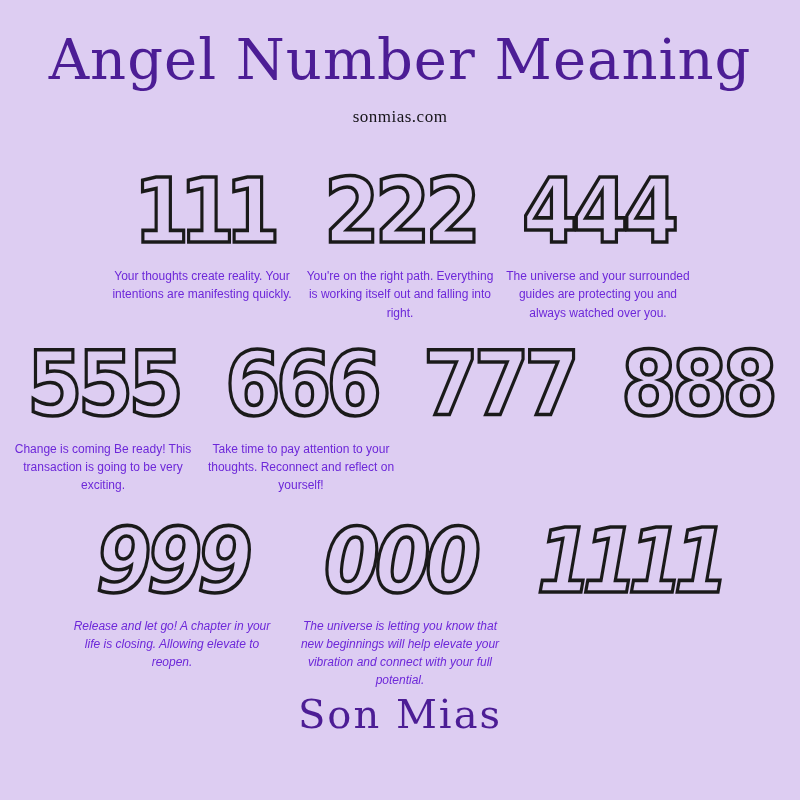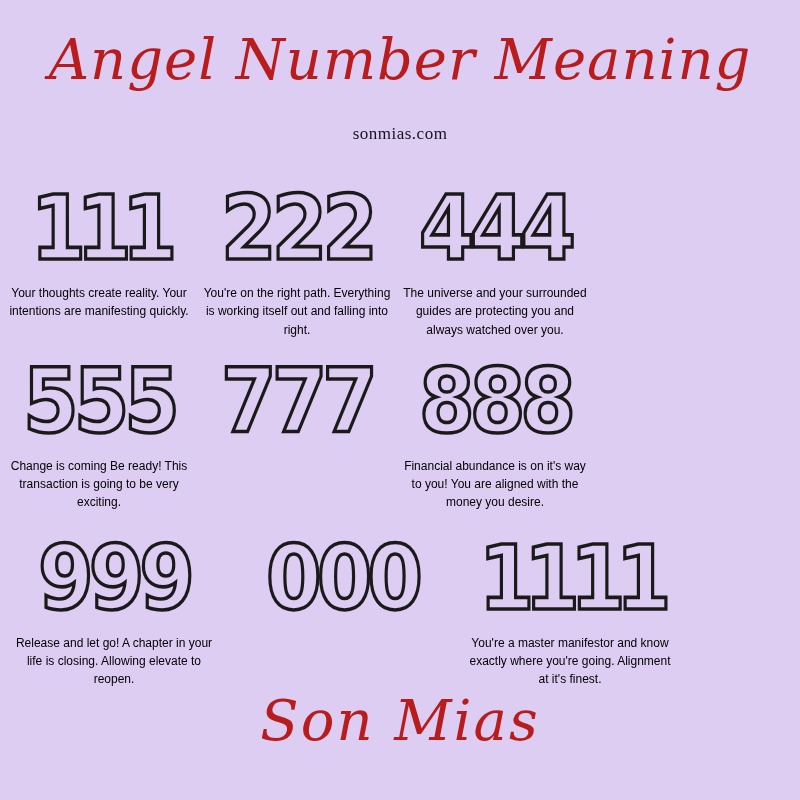--- a/index.html
+++ b/index.html
@@ -10,45 +10,45 @@
     height: 800px;
     margin: 0 auto;
     background: #ddcdf2;
     overflow: hidden;
     text-align: center;
     font-family: "Liberation Sans", sans-serif;
   }
   
   .script {
     font-family: "DejaVu Serif", serif;
-    font-style: italic;
-    color: #b91c1c;
+    color: #4c1d95;
   }
   .title {
     padding-top: 26px;
     font-size: 56px;
     line-height: 1.2;
     letter-spacing: 1px;
   }
   .site {
-    margin-top: 31px;
+    margin-top: 14px;
     font-family: "Liberation Serif", serif;
     font-size: 17px;
     letter-spacing: 0.5px;
     color: #151318;
   }
   .row {
     display: flex;
+    justify-content: center;
     align-items: flex-start;
   }
   .row-1 { margin-top: 34px; }
   .row-2 { margin-top: 12px; }
   .row-3 { margin-top: 16px; }
   .cell { width: 196px; margin: 0 1px; }
-  .row-3 .cell { width: 226px; }
+  .row-3 .cell { width: 226px; font-style: italic; }
   .num {
     height: 100px;
     display: flex;
     align-items: center;
     justify-content: center;
     font-family: "DejaVu Sans", sans-serif;
     font-weight: 800;
     font-size: 80px;
     letter-spacing: -5px;
     color: #1a1a1a;
@@ -60,26 +60,26 @@
       color: transparent;
       -webkit-text-stroke: 3.2px #1a1a1a;
     }
   }
   .num.ones { letter-spacing: -10px; }
   .meaning {
     margin: 6px auto 0;
     max-width: 188px;
     font-size: 12px;
     line-height: 1.52;
-    color: #000000;
+    color: #6d28d9;
   }
   .row-3 .meaning { max-width: 210px; }
   .signature {
     margin-top: 2px;
-    font-size: 56px;
+    font-size: 40px;
     line-height: 1.1;
     letter-spacing: 2px;
   }
 </style>
 </head>
 <body>
 
 <div class="canvas">
 
   <div class="title script">Angel Number Meaning</div>
@@ -99,37 +99,40 @@
       <div class="meaning">The universe and your surrounded guides are protecting you and always watched over you.</div>
     </div>
   </div>
 
   <div class="row row-2">
     <div class="cell">
       <div class="num">555</div>
       <div class="meaning">Change is coming Be ready! This transaction is going to be very exciting.</div>
     </div>
     <div class="cell">
+      <div class="num">666</div>
+      <div class="meaning">Take time to pay attention to your thoughts. Reconnect and reflect on yourself!</div>
+    </div>
+    <div class="cell">
       <div class="num">777</div>
     </div>
     <div class="cell">
       <div class="num">888</div>
-      <div class="meaning">Financial abundance is on it's way to you! You are aligned with the money you desire.</div>
     </div>
   </div>
 
   <div class="row row-3">
     <div class="cell">
       <div class="num">999</div>
       <div class="meaning">Release and let go! A chapter in your life is closing. Allowing elevate to reopen.</div>
     </div>
     <div class="cell">
       <div class="num">000</div>
+      <div class="meaning">The universe is letting you know that new beginnings will help elevate your vibration and connect with your full potential.</div>
     </div>
     <div class="cell">
       <div class="num ones">1111</div>
-      <div class="meaning">You're a master manifestor and know exactly where you're going. Alignment at it's finest.</div>
     </div>
   </div>
 
   <div class="signature script">Son Mias</div>
 
 </div>
 
 </body></html>

